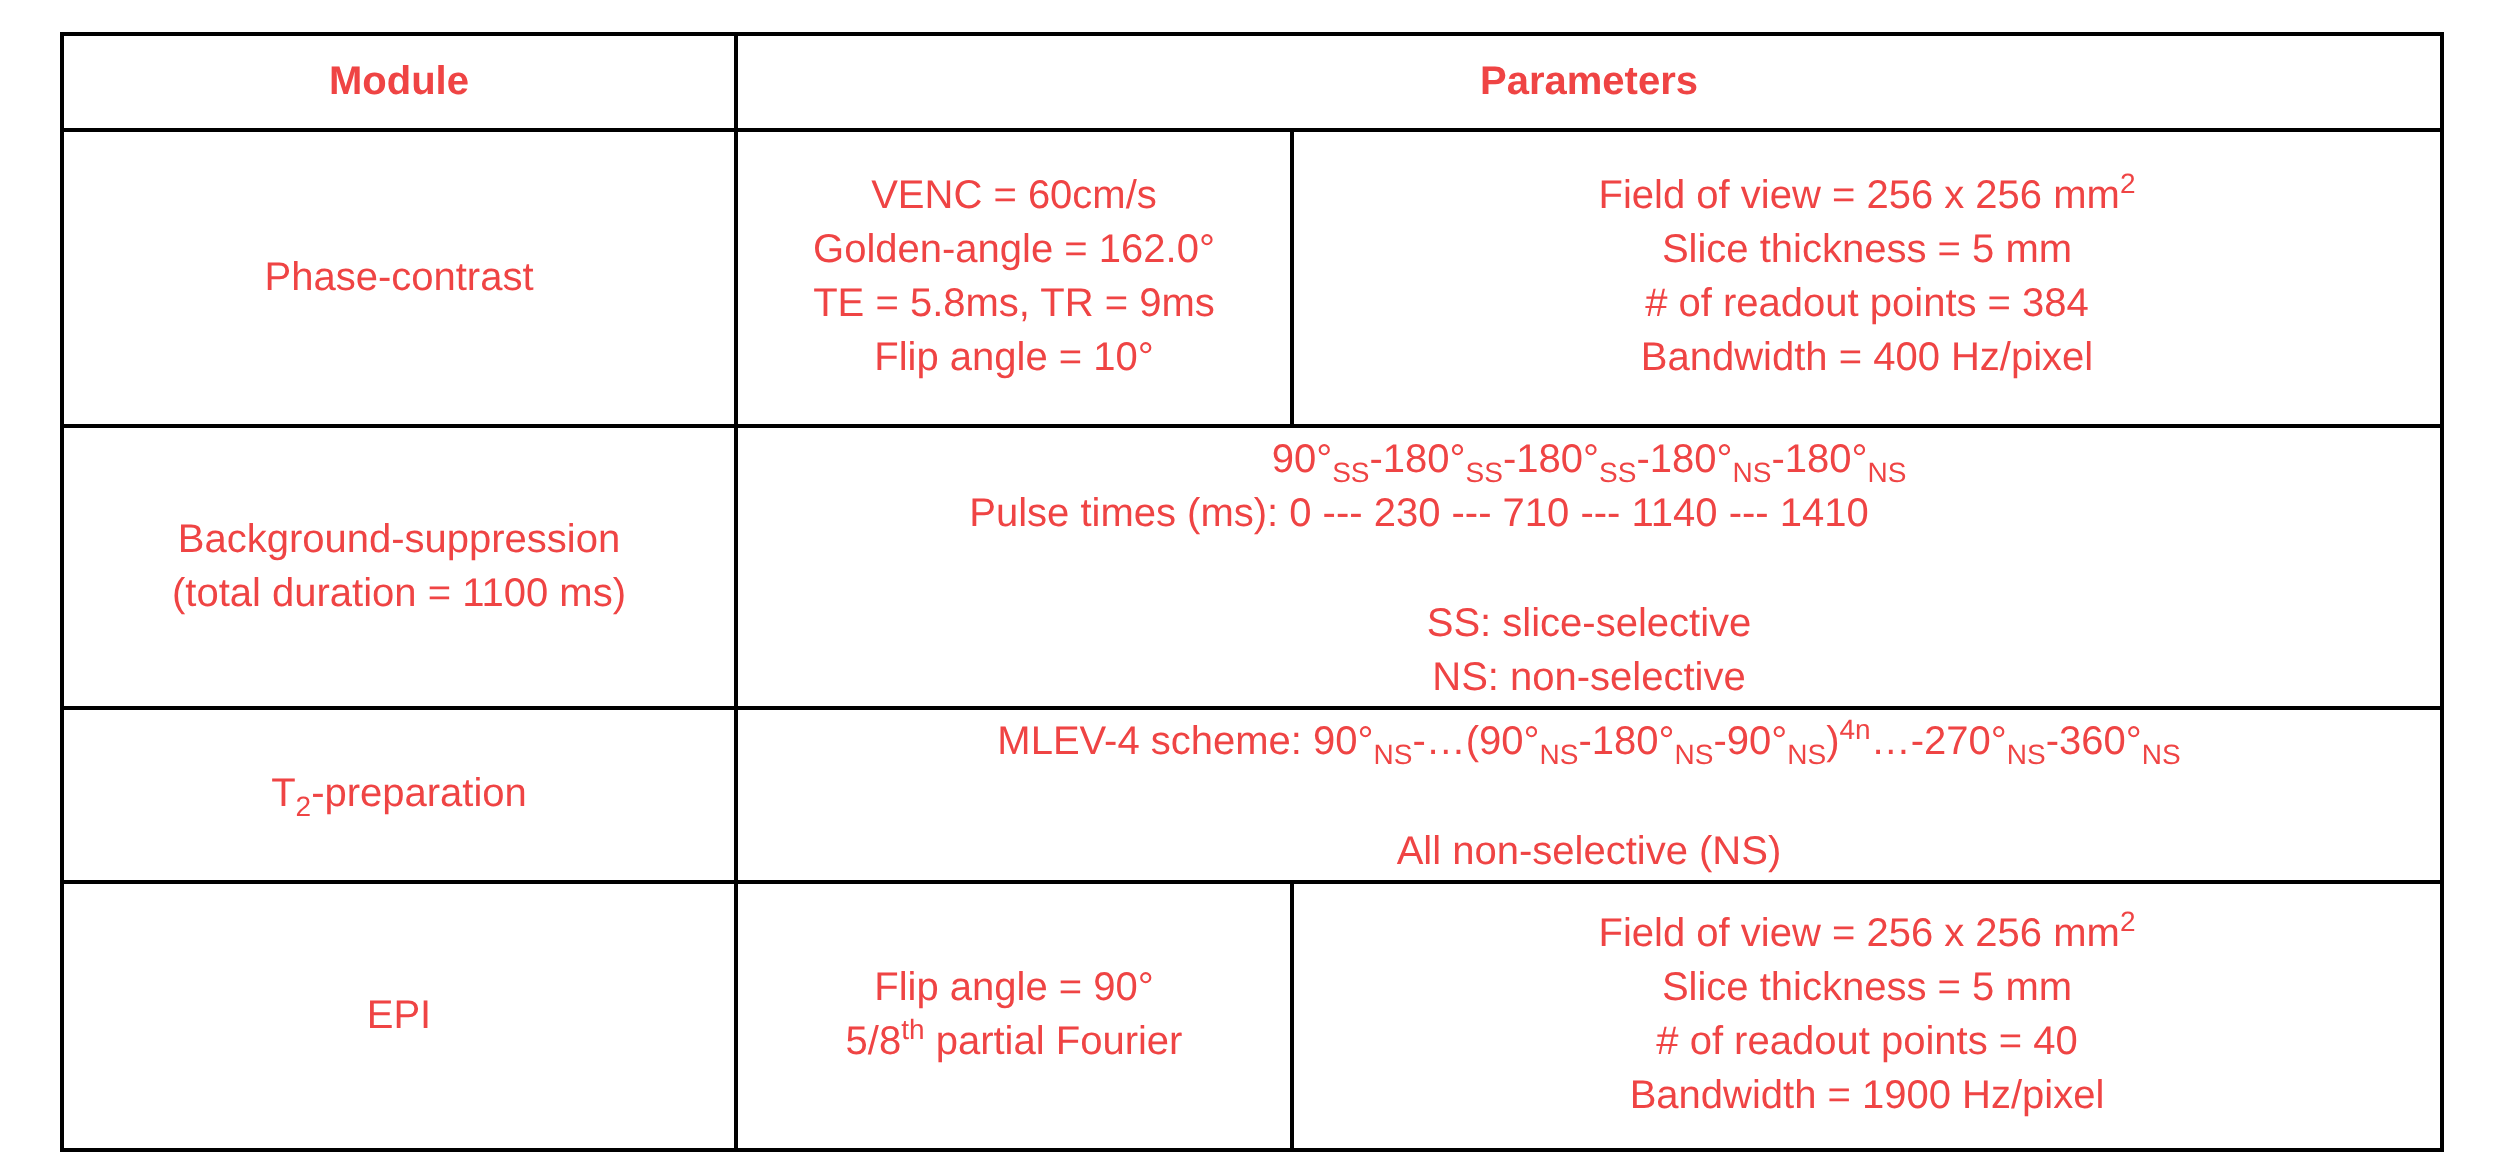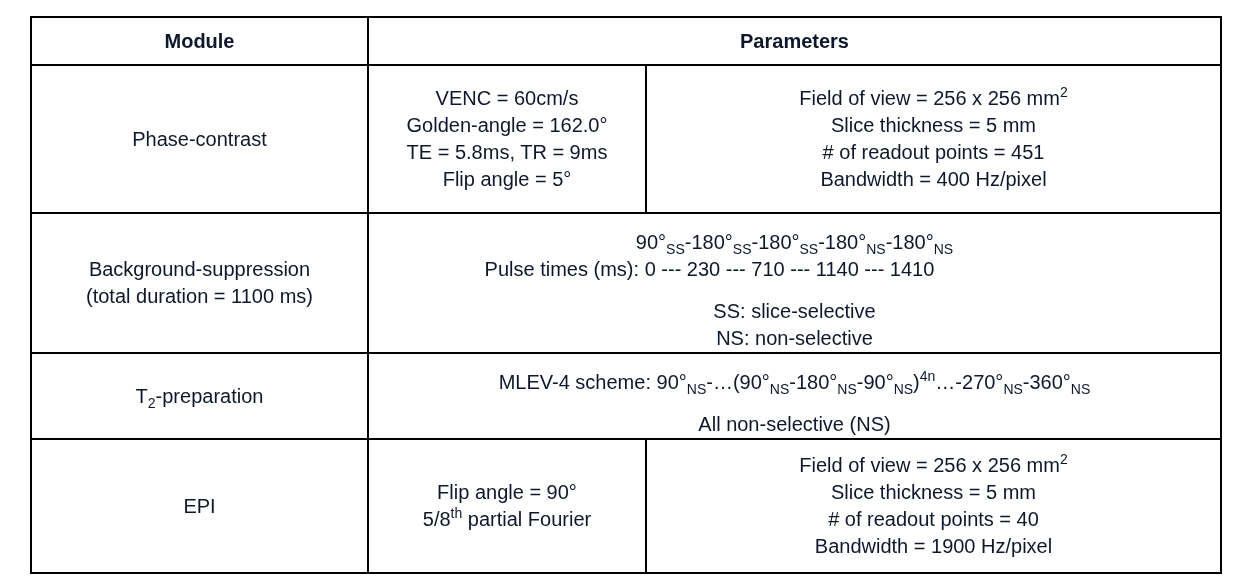--- a/index.html
+++ b/index.html
@@ -6,21 +6,21 @@
     margin: 0;
     padding: 0;
     background: #ffffff;
   }
   .page {
     position: relative;
     width: 1248px;
     height: 576px;
     background: #ffffff;
     font-family: "Liberation Sans", sans-serif;
-    color: #0f172a;
+    color: #ef4444;
   }
   table.param-table {
     position: absolute;
     left: 30px;
     top: 16px;
     width: 1190px;
     height: 544px;
     border-collapse: collapse;
     table-layout: fixed;
   }
@@ -38,24 +38,24 @@
     font-weight: bold;
   }
   tr.r-header { height: 48px; }
   tr.r-pc     { height: 148px; }
   tr.r-bs     { height: 130px; }
   tr.r-t2     { height: 84px; }
   tr.r-epi    { height: 134px; }
 
   td.top-align {
     vertical-align: top;
-    padding-top: 15px;
+    padding-top: 3px;
   }
   .line { white-space: nowrap; text-align: center; }
-  .gap-top { margin-top: 15px; }
+  .gap-top { margin-top: 28px; }
   .pulse-times {
     position: relative;
     left: -85px;
   }
   sub, sup {
     font-size: 14px;
     line-height: 0;
   }
 </style>
 </head>
@@ -76,26 +76,26 @@
     </tr>
 
     <tr class="r-pc">
       <td>
         <div class="line">Phase-contrast</div>
       </td>
       <td>
         <div class="line">VENC = 60cm/s</div>
         <div class="line">Golden-angle = 162.0°</div>
         <div class="line">TE = 5.8ms, TR = 9ms</div>
-        <div class="line">Flip angle = 5°</div>
+        <div class="line">Flip angle = 10°</div>
       </td>
       <td>
         <div class="line">Field of view = 256 x 256 mm<sup>2</sup></div>
         <div class="line">Slice thickness = 5 mm</div>
-        <div class="line"># of readout points = 451</div>
+        <div class="line"># of readout points = 384</div>
         <div class="line">Bandwidth = 400 Hz/pixel</div>
       </td>
     </tr>
 
     <tr class="r-bs">
       <td>
         <div class="line">Background-suppression</div>
         <div class="line">(total duration = 1100 ms)</div>
       </td>
       <td colspan="2" class="top-align">

